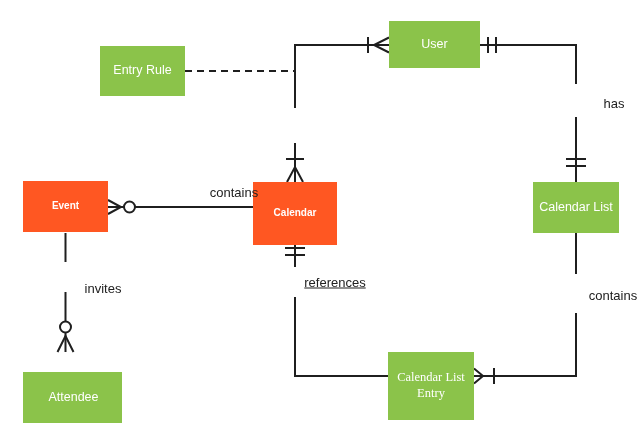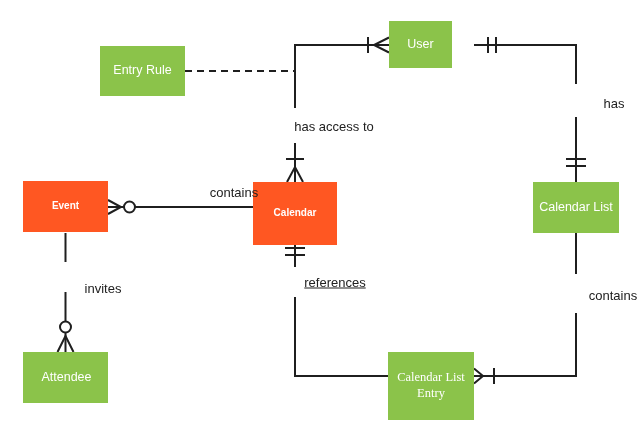--- a/index.html
+++ b/index.html
@@ -121,47 +121,46 @@
       <path class="wire" d="M65.5,233 V262 M65.5,292 V352"></path>
       <circle class="circ" cx="65.5" cy="327" r="5.5"></circle>
       <path class="sym" d="M57.5,352 L65.5,336 L73.5,352"></path>
     </g>
   </svg>
 
   <div class="entity green" style="left:100px; top:46px; width:85px; height:50px;">
     <span>Entry Rule</span>
   </div>
 
-  <div class="entity green" style="left:389px; top:21px; width:63px; height:47px;">
+  <div class="entity green" style="left:389px; top:21px; width:91px; height:47px;">
     <span>User</span>
   </div>
 
   <div class="entity orange" style="left:23px; top:181px; width:85px; height:51px;">
     <span>Event</span>
   </div>
 
   <div class="entity orange" style="left:253px; top:182px; width:84px; height:63px;">
     <span>Calendar</span>
   </div>
 
   <div class="entity green" style="left:533px; top:182px; width:86px; height:51px;align-items:center;">
     <span>Calendar List</span>
   </div>
 
-  <div class="entity green" style="left:23px; top:352px; width:85px; height:51px;padding-left:8px;">
+  <div class="entity green" style="left:23px; top:372px; width:99px; height:51px;padding-left:8px;">
     <span>Attendee</span>
   </div>
 
   <div class="entity green" style="left:388px; top:352px; width:86px; height:68px;font-family:Liberation Serif, serif;">
     <span>Calendar List Entry</span>
   </div>
 
   <div class="rel-label" style="left:196px; top:192px;">contains</div>
 
-  <div class="rel-label" style="left:296px; top:126px;">has access to</div>
 
   <div class="rel-label" style="left:576px; top:103px;">has</div>
 
   <div class="rel-label" style="left:65px; top:288px;text-align:right;">invites</div>
 
   <div class="rel-label" style="left:297px; top:282px;text-decoration:underline;">references</div>
 
   <div class="rel-label" style="left:575px; top:295px;">contains</div>
 
 </div>

